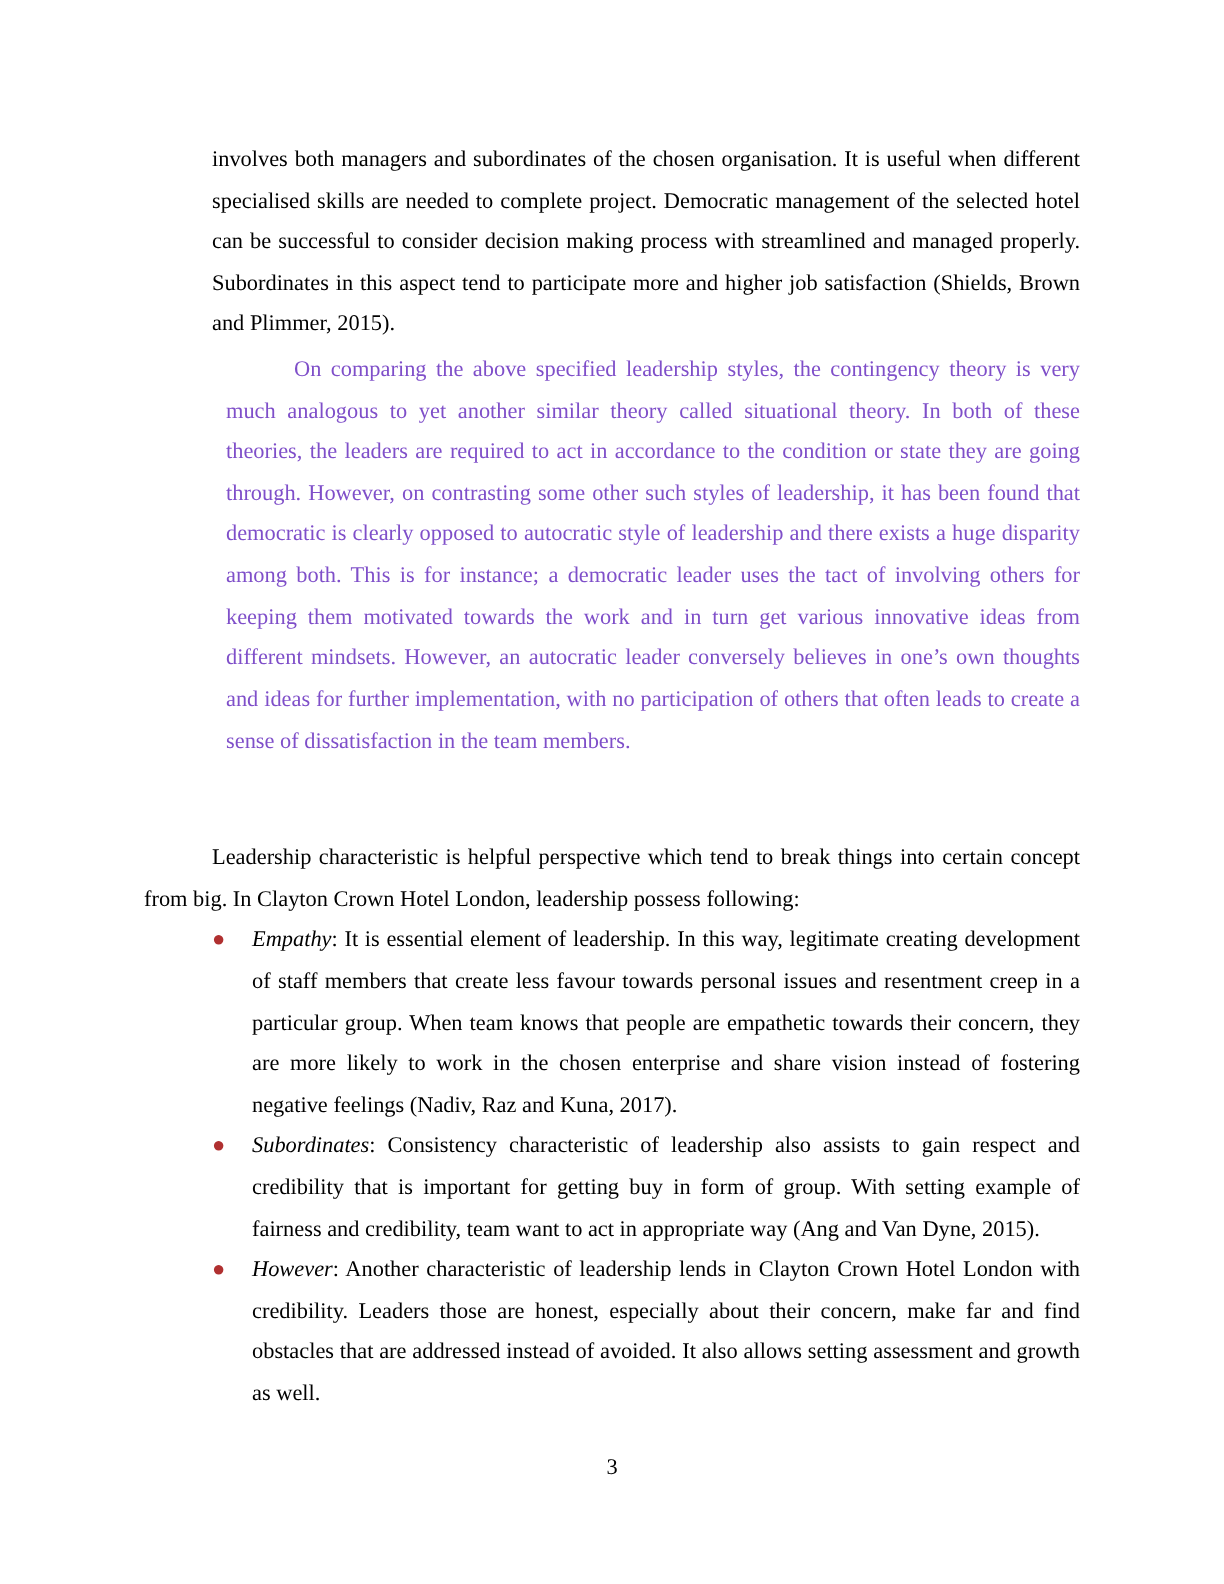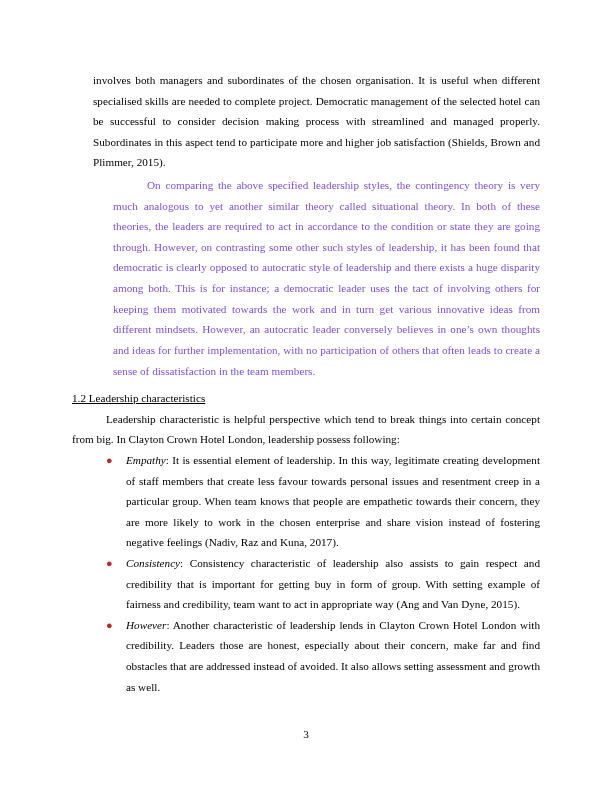--- a/index.html
+++ b/index.html
@@ -22,23 +22,24 @@
   }
   .para {
     font-size: 11.2px;
     line-height: 1.84;
     text-align: justify;
     margin: 0 0 0 0;
     color: #000000;
   }
   .para-indent {
     text-indent: 34px;
+    margin-top: 38px;
   }
   .p-first {
-    margin-left: 21px;
+    margin-left: 34px;
   }
   .p-purple {
     color: #7f4fc9;
     margin-top: 2px;
     margin-left: 41px;
   }
   .heading {
     font-size: 11.2px;
     line-height: 1.84;
     text-decoration: underline;
@@ -82,32 +83,31 @@
 </style>
 </head>
 <body>
 
 <div class="page">
 
   <p class="para p-first">involves both managers and subordinates of the chosen organisation. It is useful when different specialised skills are needed to complete project. Democratic management of the selected hotel can be successful to consider decision making process with streamlined and managed properly. Subordinates in this aspect tend to participate more and higher job satisfaction (Shields, Brown and Plimmer, 2015).</p>
 
   <p class="para para-indent p-purple">On comparing the above specified leadership styles, the contingency theory is very much analogous to yet another similar theory called situational theory. In both of these theories, the leaders are required to act in accordance to the condition or state they are going through. However, on contrasting some other such styles of leadership, it has been found that democratic is clearly opposed to autocratic style of leadership and there exists a huge disparity among both. This is for instance; a democratic leader uses the tact of involving others for keeping them motivated towards the work and in turn get various innovative ideas from different mindsets. However, an autocratic leader conversely believes in one’s own thoughts and ideas for further implementation, with no participation of others that often leads to create a sense of dissatisfaction in the team members.</p>
 
-  <p class="heading">1.2 Leadership characteristics</p>
 
   <p class="para para-indent">Leadership characteristic is helpful perspective which tend to break things into certain concept from big. In Clayton Crown Hotel London, leadership possess following:</p>
 
   <ul class="list">
     <li>
       <span class="bullet">●</span>
       <span class="term">Empathy</span><span>: It is essential element of leadership. In this way, legitimate creating development of staff members that create less favour towards personal issues and resentment creep in a particular group. When team knows that people are empathetic towards their concern, they are more likely to work in the chosen enterprise and share vision instead of fostering negative feelings (Nadiv, Raz and Kuna, 2017).</span>
     </li>
     <li>
       <span class="bullet">●</span>
-      <span class="term">Consistency</span><span>: Consistency characteristic of leadership also assists to gain respect and credibility that is important for getting buy in form of group. With setting example of fairness and credibility, team want to act in appropriate way (Ang and Van Dyne, 2015).</span>
+      <span class="term">Subordinates</span><span>: Consistency characteristic of leadership also assists to gain respect and credibility that is important for getting buy in form of group. With setting example of fairness and credibility, team want to act in appropriate way (Ang and Van Dyne, 2015).</span>
     </li>
     <li>
       <span class="bullet">●</span>
       <span class="term">However</span><span>: Another characteristic of leadership lends in Clayton Crown Hotel London with credibility. Leaders those are honest, especially about their concern, make far and find obstacles that are addressed instead of avoided. It also allows setting assessment and growth as well.</span>
     </li>
   </ul>
 
   <div class="pagenum">3</div>
 
 </div>

